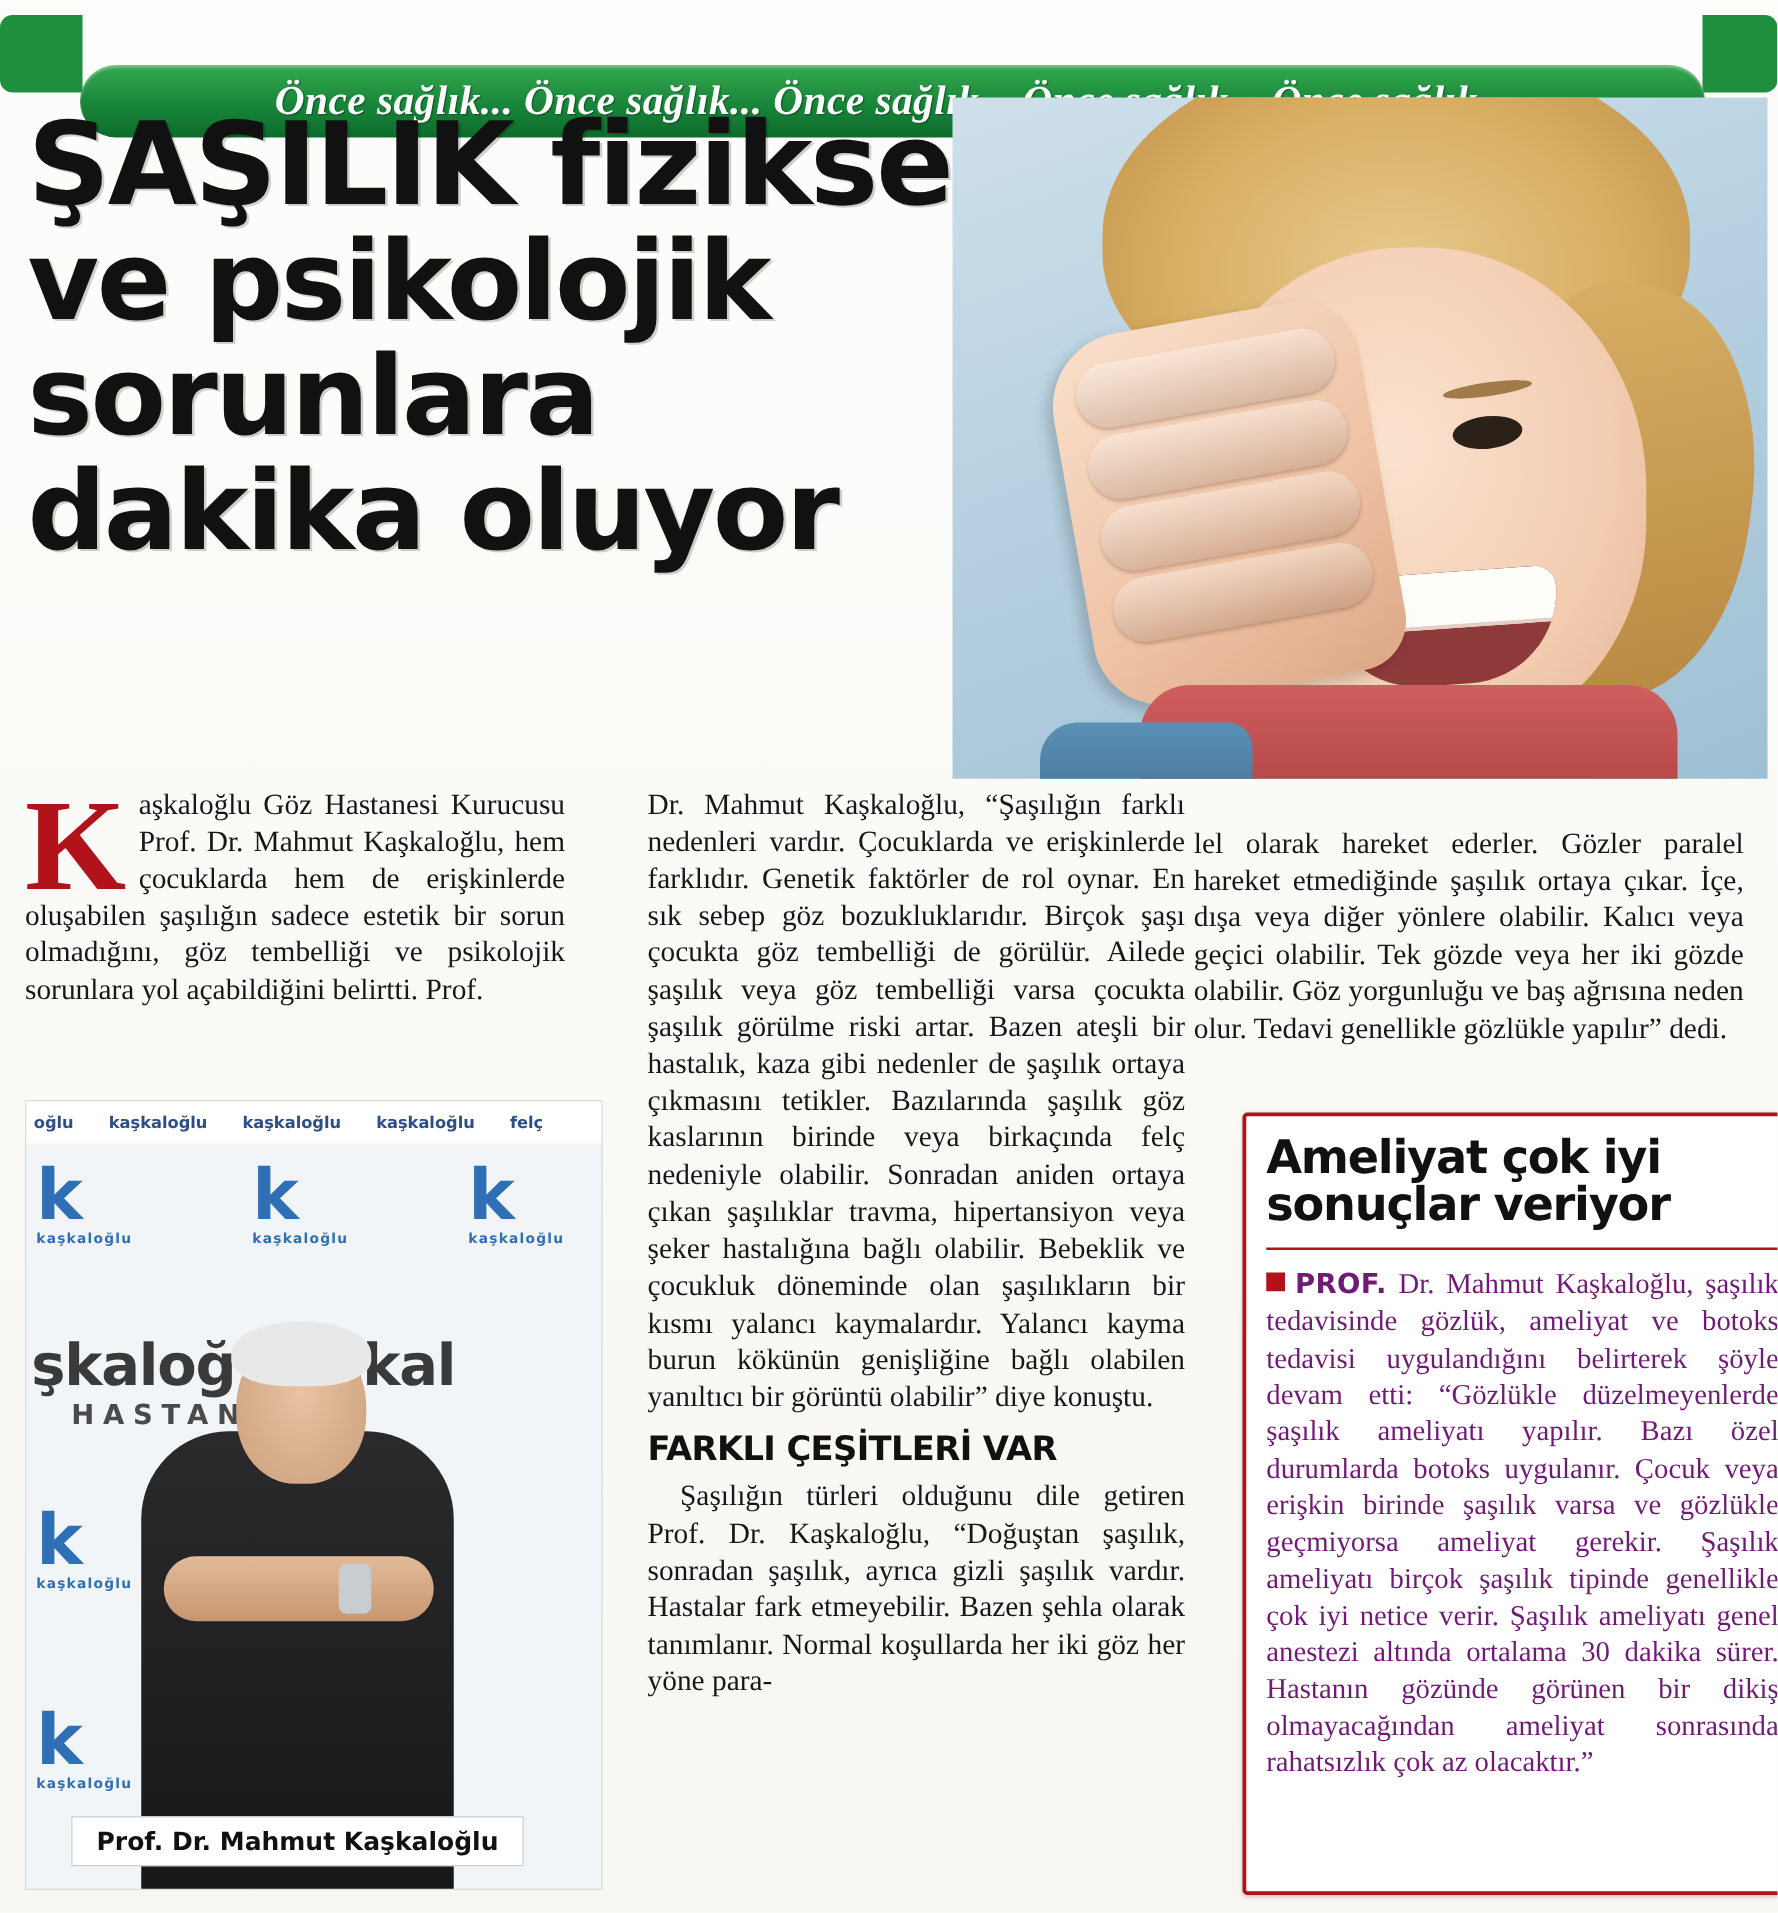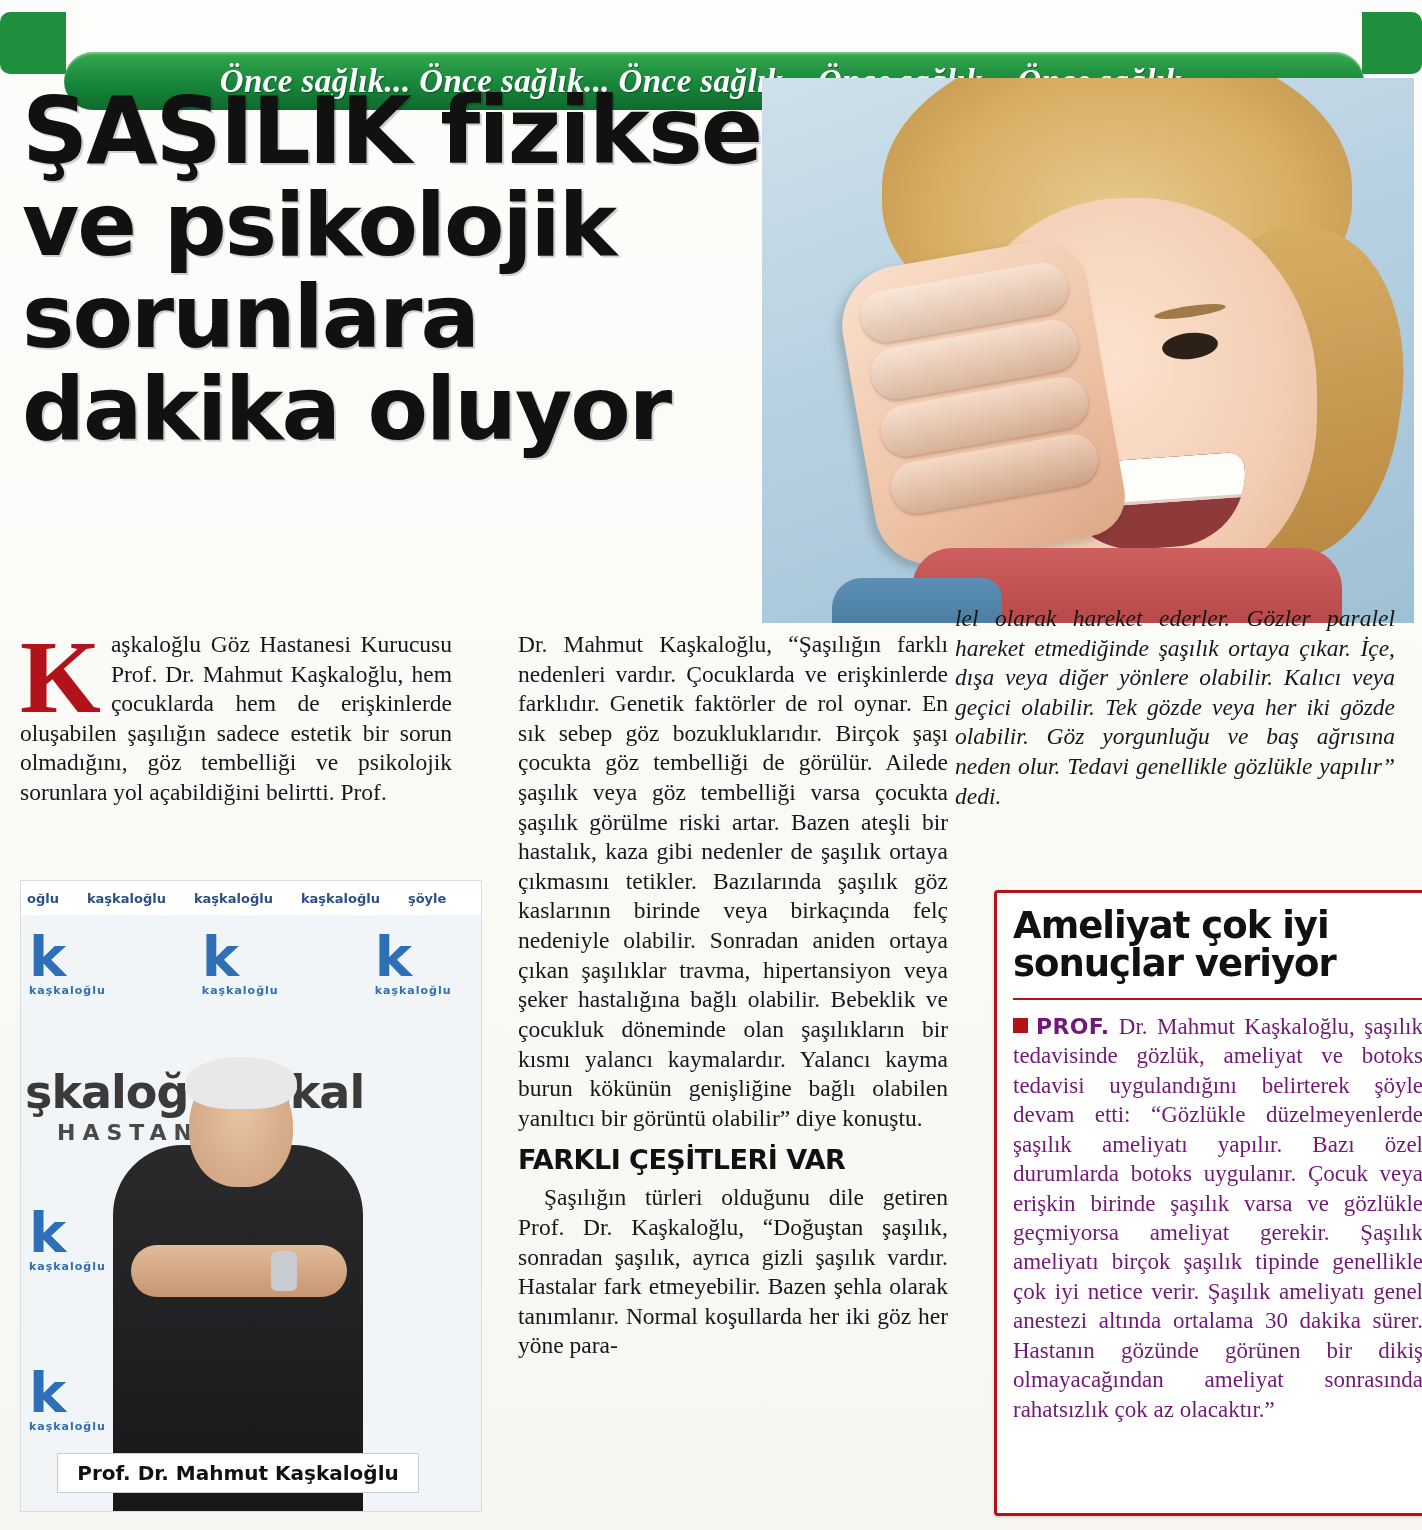--- a/index.html
+++ b/index.html
@@ -137,21 +137,21 @@
     font-size:23.5px;
     line-height:1.26;
     color:#17171a;
     text-align:justify;
     text-justify:inter-word;
     hyphens:auto;
   }
   .col p{margin:0 0 0 0;}
   .col1{left:20px;top:630px;width:432px;}
   .col2{left:518px;top:630px;width:430px;}
-  .col3{left:955px;top:604px;width:440px;font-style:italic;}
+  .col3{left:955px;top:661px;width:440px;}
 
   .dropcap{
     float:left;
     font-family:"Liberation Serif", serif;
     font-weight:bold;
     color:#b2121a;
     font-size:104px;
     line-height:.78;
     padding:6px 10px 0 0;
   }
@@ -322,21 +322,21 @@
   <div class="col col3">
     <p>lel olarak hareket ederler. Gözler paralel hareket etmediğinde şaşılık ortaya çıkar. İçe, dışa veya diğer yönlere olabilir. Kalıcı veya geçici olabilir. Tek gözde veya her iki gözde olabilir. Göz yorgunluğu ve baş ağrısına neden olur. Tedavi genellikle gözlükle yapılır” dedi.</p>
   </div>
 
   <div class="docphoto">
     <div class="logo-strip">
       <span>oğlu</span>
       <span>kaşkaloğlu</span>
       <span>kaşkaloğlu</span>
       <span>kaşkaloğlu</span>
-      <span>şöyle</span>
+      <span>felç</span>
     </div>
     <div class="wallpaper">
       <div class="wp-row" style="top:14px">
         <div class="wp-k"><span>k</span><small>kaşkaloğlu</small></div>
         <div class="wp-k"><span>k</span><small>kaşkaloğlu</small></div>
         <div class="wp-k"><span>k</span><small>kaşkaloğlu</small></div>
       </div>
       <div class="wp-big">
         <span>şkaloğ</span>&nbsp;&nbsp;&nbsp;<span>aşkal</span>
       </div>

